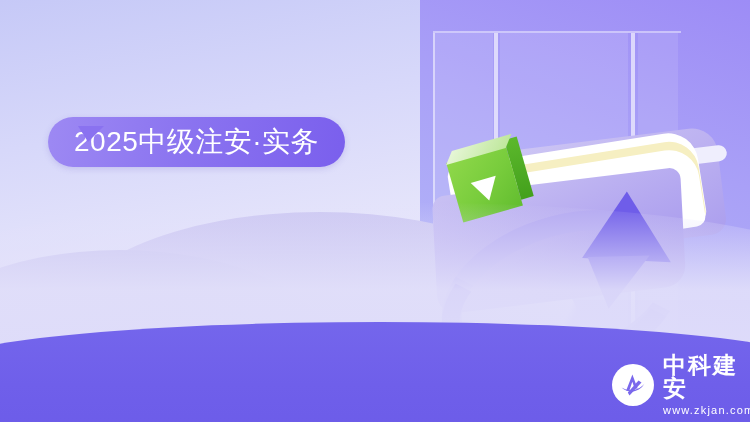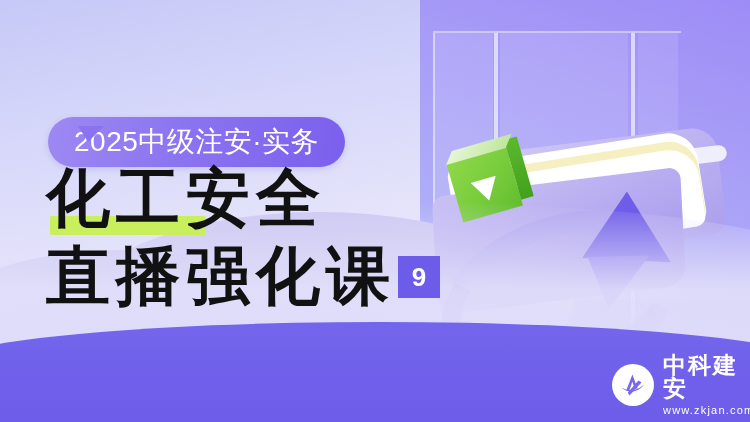--- a/index.html
+++ b/index.html
@@ -256,30 +256,20 @@
 
   <div class="band-light"></div>
   <div class="band-rim"></div>
   <div class="band"></div>
 
   <div class="badge">
     <span class="badge-text">2025中级注安·实务</span>
   </div>
   <div class="badge-tail"></div>
 
-  <div class="headline">
-    <div class="hl-row">
-      <div class="hl-underline"></div>
-      <div class="hl-text">化工安全</div>
-    </div>
-    <div class="hl-row2">
-      <div class="hl-text">直播强化课</div>
-      <div class="num-badge">9</div>
-    </div>
-  </div>
 
   <div class="logo">
     <div class="logo-mark">
       <svg width="34" height="34" viewBox="0 0 34 34" aria-hidden="true">
         <path d="M16.4 6.5 L21.6 20.5 L18.6 20.5 L16.3 13.8 L13.4 22.5 L10.2 22.5 Z" fill="#7a68ec"></path>
         <path d="M5.5 19.5 C12 23.5, 22 23.5, 28.5 15.5 C24 24, 12.5 26.5, 5.5 19.5 Z" fill="#7a68ec"></path>
         <path d="M22.5 12.5 L25.5 14.5 L13.5 27.5 L11.8 24.5 Z" fill="#7a68ec"></path>
       </svg>
     </div>
     <div class="logo-txt">

